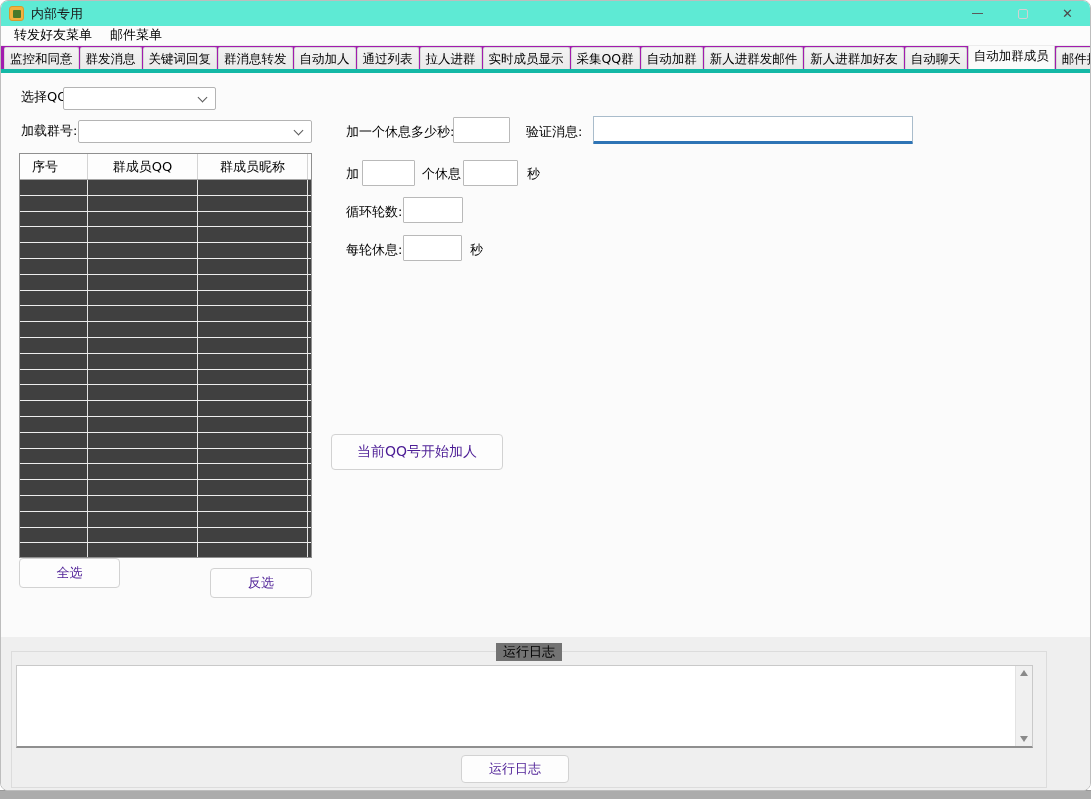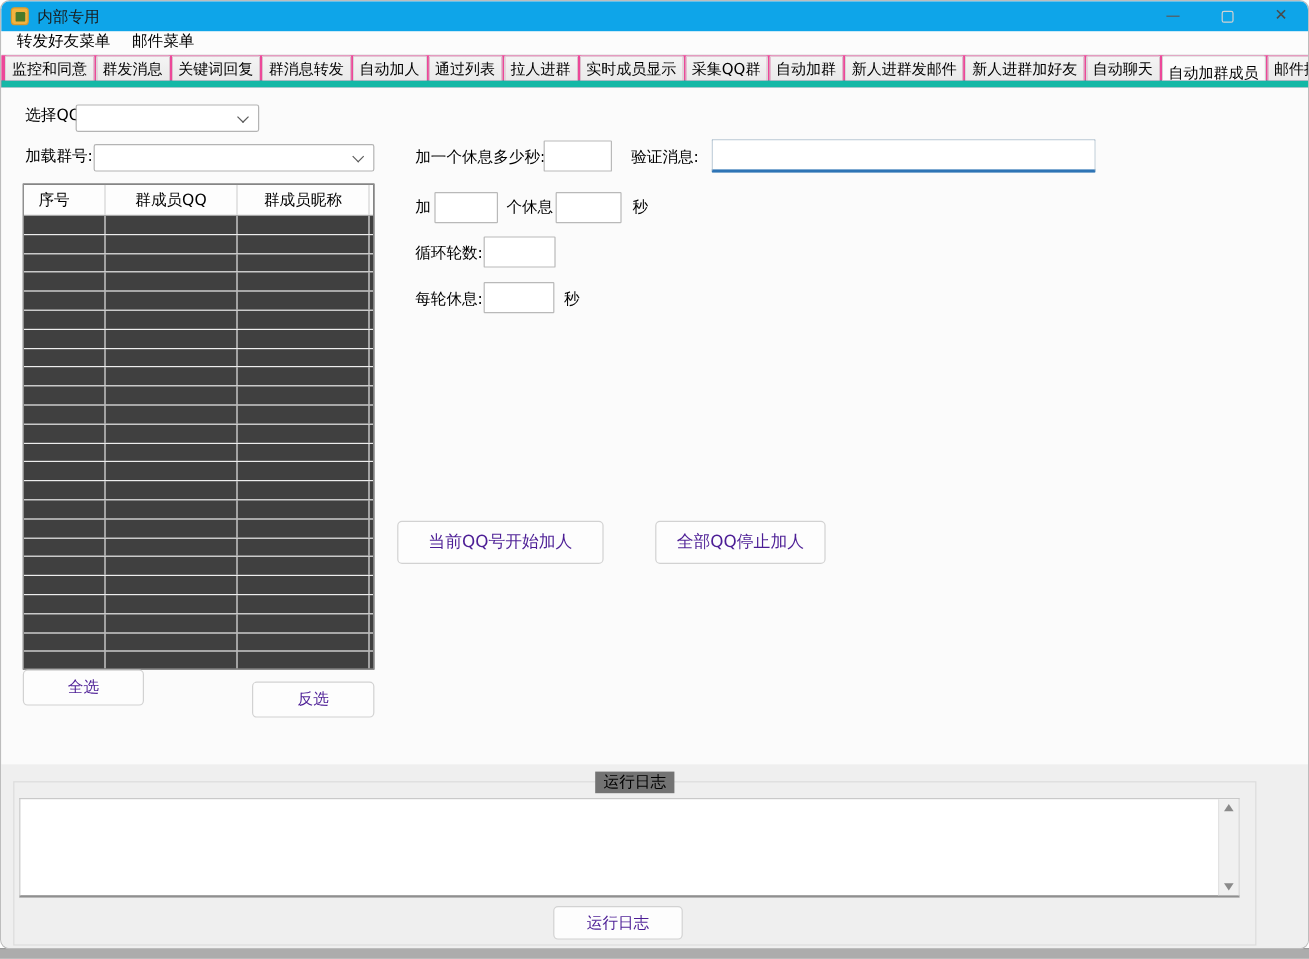--- a/index.html
+++ b/index.html
@@ -5,38 +5,38 @@
   * { margin:0; padding:0; box-sizing:border-box; }
   html,body { width:1091px; height:799px; background:#ffffff; overflow:hidden;
     font-family:"DejaVu Sans","Liberation Sans",sans-serif; color:#000; }
 
   .taskbar-strip { position:absolute; left:0; right:0; bottom:0; height:9px; background:#acacac; border-top:1px solid #9a9a9a; }
 
   .window { position:absolute; left:0; top:0; width:1091px; height:791px; background:#fbfbfb;
     border:1px solid #bdbdbd; border-radius:8px 8px 8px 8px; overflow:hidden; z-index:2; }
 
   
-  .titlebar { height:25px; background:#0ea5e9; display:flex; align-items:center; padding-left:8px; position:relative; }
+  .titlebar { height:25px; background:#5eead4; display:flex; align-items:center; padding-left:8px; position:relative; }
   .app-icon { width:15px; height:15px; border-radius:3px; background:#f2b23e; border:1px solid #d89a2c;
     display:inline-flex; align-items:center; justify-content:center; }
   .app-icon-inner { width:8px; height:8px; background:#4a7a2a; border-radius:1px; }
   .title-text { font-size:13px; margin-left:7px; color:#1a1a1a; }
   .caption-btns { position:absolute; right:0; top:0; height:25px; display:flex; }
   .cap-btn { width:45px; height:25px; display:flex; align-items:center; justify-content:center; }
   .min-glyph { width:11px; height:1px; background:#5a5a5a; display:block; }
   .max-glyph { width:10px; height:10px; border:1px solid #d2d2d2; display:block; border-radius:2px; }
   .close-glyph { font-size:13px; color:#4a4a4a; line-height:1; }
 
   
   .menubar { height:20px; background:#fcfcfc; display:flex; align-items:flex-end; padding-left:4px; border-bottom:1px solid #ececec; }
   .menu-item { font-size:13px; padding:0 9px; height:20px; line-height:20px; }
 
   
-  .tabstrip { height:27px; background:#ec4899; display:flex; padding-left:3px;
-    border-bottom:6px solid #14b8a6; overflow:hidden; white-space:nowrap; }
+  .tabstrip { height:27px; background:#a21caf; display:flex; align-items:flex-end; padding-left:3px;
+    border-bottom:4px solid #14b8a6; overflow:hidden; white-space:nowrap; }
   .tab { height:22px; line-height:21px; font-size:12.5px; padding:0 5px; margin-right:1px;
     background:linear-gradient(#f4f4f4,#e9e9e9); border:1px solid #d8d8d8; border-bottom:none;
     border-radius:2px 2px 0 0; flex:0 0 auto; }
   .tab.active { height:29px; line-height:28px; background:#fbfbfb; position:relative; z-index:3;
     margin-bottom:-1px; border-color:#d0d0d0; }
 
   
   .tabpage { position:absolute; left:0; top:72px; width:1091px; height:564px; background:#fbfbfb; }
   .lbl { position:absolute; font-size:13px; height:18px; line-height:18px; white-space:nowrap; }
   .txt { position:absolute; border:1px solid #b9b9b9; background:#fff; font-size:13px; padding:0 4px; height:26px;
@@ -300,21 +300,20 @@
           <div class="mt-row">
             <div class="mt-c col-0"></div>
             <div class="mt-c col-1"></div>
             <div class="mt-c col-2"></div>
             <div class="mt-c col-fill"></div>
           </div>
         </div>
     </div>
 
     <button class="btn" style="left:330px;top:361px;width:172px;height:36px">当前QQ号开始加人</button>
-    <button class="btn" style="left:545px;top:361px;width:142px;height:36px">全部QQ停止加人</button>
 
     <button class="btn" style="left:18px;top:485px;width:101px;height:30px;font-size:13px">全选</button>
     <button class="btn" style="left:209px;top:495px;width:102px;height:30px;font-size:13px">反选</button>
 
   </div>
 
   <div class="bottom-panel">
     <div class="groupbox">
       <span class="legend">运行日志</span>
       <div class="log-box">

